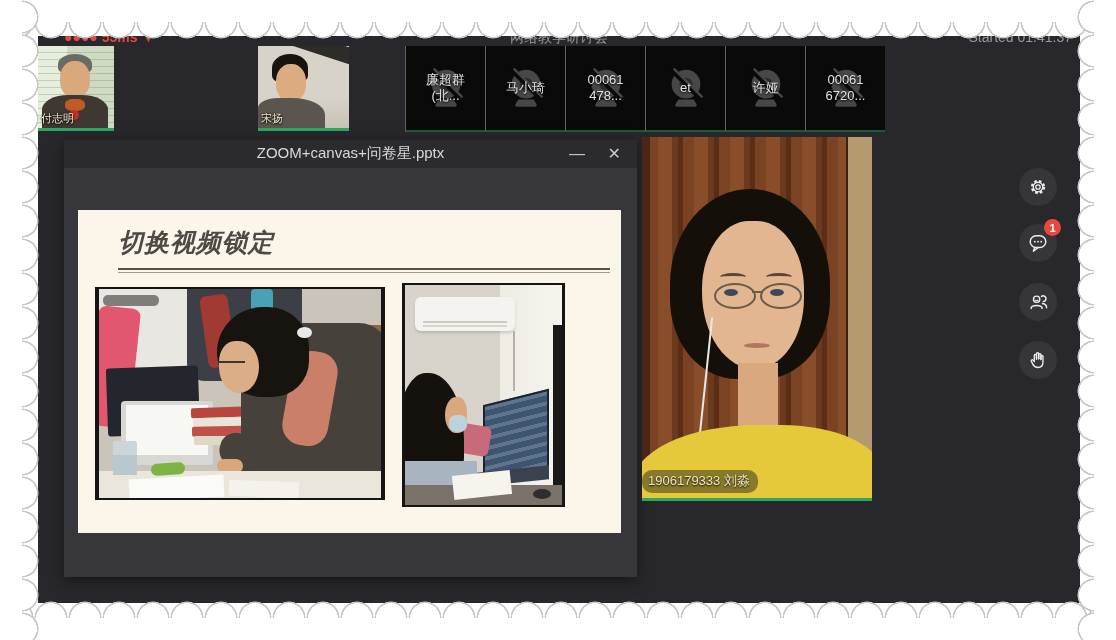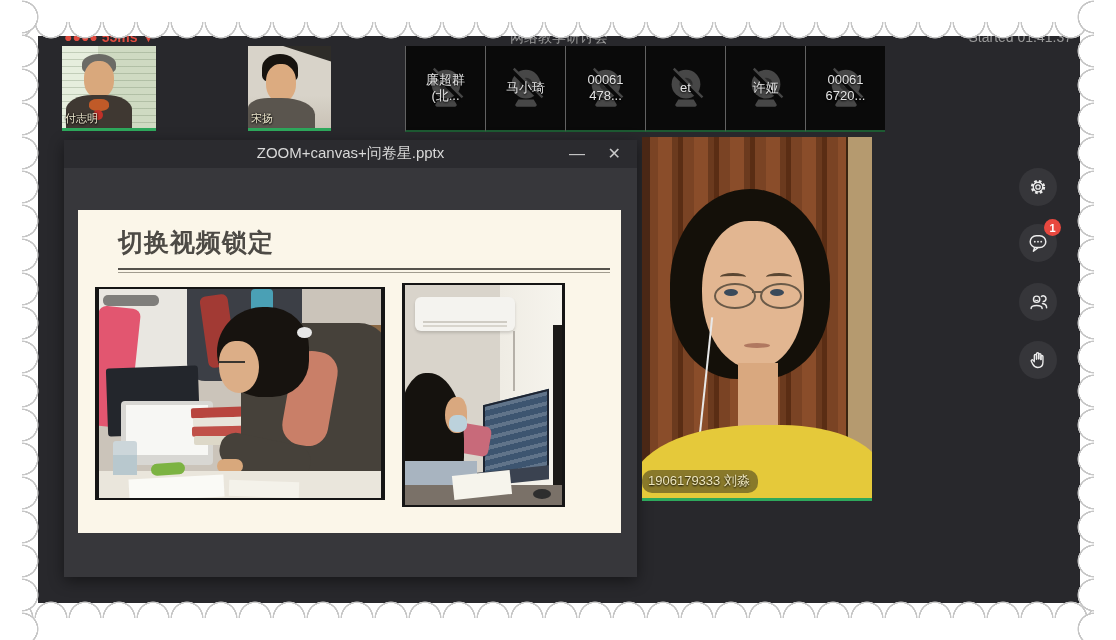--- a/index.html
+++ b/index.html
@@ -46,21 +46,21 @@
          color:#e3e3e3;font-size:13px;line-height:16px;text-align:center;z-index:2;text-shadow:0 1px 2px #000;}
   .mline:empty{display:none;}
   .camoff{position:absolute;left:50%;top:50%;transform:translate(-50%,-52%);z-index:1;}
   
   .pwindow{left:26px;top:104px;width:573px;height:437px;background:#37373b;box-shadow:0 4px 14px rgba(0,0,0,.45);}
   .ptitlebar{left:0;top:0;width:573px;height:28px;background:#2b2b2f;}
   .ptitle{position:absolute;left:50%;top:4px;transform:translateX(-50%);color:#d8d8d8;font-size:15px;white-space:nowrap;}
   .winbtn{position:absolute;top:3px;color:#c8c8c8;font-size:16px;line-height:22px;cursor:default;}
   .win-min{right:52px;}
   .win-close{right:16px;}
-  .slide{left:14px;top:70px;width:543px;height:323px;background:#fbf6e9;overflow:hidden;}
+  .slide{left:14px;top:70px;width:543px;height:323px;background:#fbf6e9;overflow:hidden;font-style:italic;}
   .heading{left:40px;top:16px;font-size:25px;font-weight:bold;color:#4d4a45;letter-spacing:1px;}
   .rule1{left:40px;top:58px;width:492px;height:0;border-top:2px solid #55524c;}
   .rule2{left:40px;top:62px;width:492px;height:0;border-top:1px solid #a19c8f;}
   .photo{box-sizing:border-box;border:2px solid #151515;border-left-width:4px;border-right-width:4px;overflow:hidden;}
   
   .main-video{left:604px;top:101px;width:230px;height:364px;overflow:hidden;box-sizing:border-box;
     border-bottom:3px solid #2ea85c;
     background:repeating-linear-gradient(90deg,#5a2d14 0 5px,#7a4324 5px 16px,#8a4d2a 16px 30px,#6b3a1e 30px 36px);}
   .vlabel{position:absolute;left:0;bottom:5px;background:rgba(25,25,25,.45);color:#efe7bd;
           font-size:13px;padding:2px 8px 3px 6px;text-shadow:0 1px 2px #000;z-index:4;white-space:nowrap;border-radius:10px;}
@@ -83,32 +83,32 @@
   <div class="app">
 
     <div class="abs topbar">
       <span class="net">●●●● 55ms ▼</span>
       <span class="meet-title">网络教学研讨会</span>
       <span class="started">Started 01:41:37</span>
     </div>
 
     <div class="abs strip">
 
-      <div class="tile video" style="left:0;width:94px;margin-left:24px;">
+      <div class="tile video" style="left:0;width:76px;">
         <div class="sh" style="inset:0;background:linear-gradient(90deg,#e6eedd 0 38%,#cfdac2 38% 100%);"></div>
         <div class="sh" style="inset:0;background:repeating-linear-gradient(180deg,rgba(255,255,255,0) 0 6px,rgba(110,130,100,.3) 6px 7px);"></div>
         <div class="sh" style="left:20px;top:8px;width:34px;height:20px;background:#6b6b66;border-radius:50% 50% 30% 30%;"></div>
         <div class="sh" style="left:22px;top:15px;width:30px;height:37px;background:#d9a87c;border-radius:46%;"></div>
         <div class="sh" style="left:4px;top:49px;width:66px;height:36px;background:#3f3832;border-radius:40% 40% 0 0;"></div>
         <div class="sh" style="left:27px;top:53px;width:20px;height:12px;background:#c05a28;border-radius:40%;"></div>
         <div class="sh" style="left:31px;top:64px;width:10px;height:10px;background:#c03028;border-radius:50%;"></div>
         <span class="tile-label">付志明</span>
       </div>
 
-      <div class="tile video" style="left:210px;width:83px;">
+      <div class="tile video" style="left:220px;width:91px;">
         <div class="sh" style="inset:0;background:linear-gradient(180deg,#d8d3c9 0 60%,#c9c2b6 100%);"></div>
         <div class="sh" style="left:26px;top:-8px;width:70px;height:16px;background:#2e2c28;transform:rotate(18deg);"></div>
         <div class="sh" style="left:14px;top:8px;width:36px;height:28px;background:#17130f;border-radius:50% 50% 22% 22%;"></div>
         <div class="sh" style="left:18px;top:18px;width:30px;height:38px;background:#dcab80;border-radius:46%;"></div>
         <div class="sh" style="left:0;top:52px;width:67px;height:33px;background:#5a554e;border-radius:30% 50% 0 0;"></div>
         <span class="tile-label">宋扬</span>
       </div>
 
       <div class="tile muted" style="left:367px;width:80px;">
         <svg class="camoff" width="46" height="46" viewBox="0 0 24 24">

